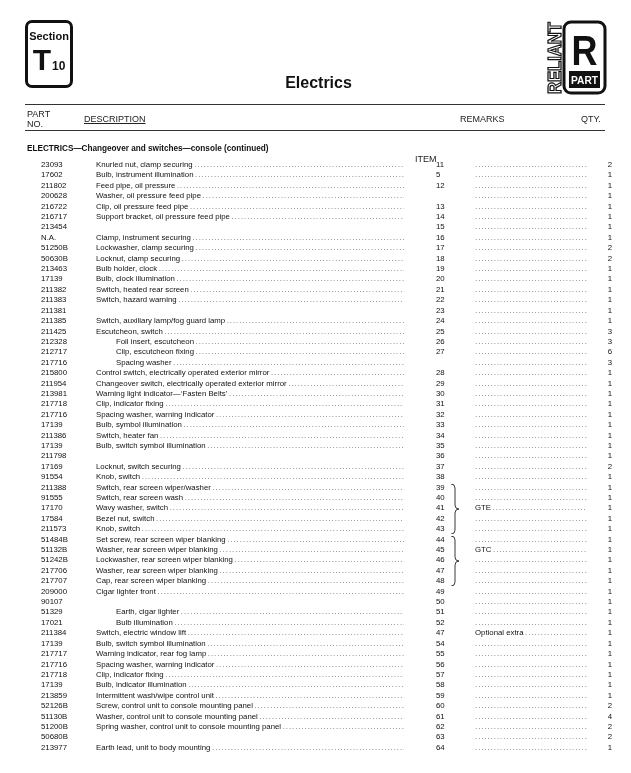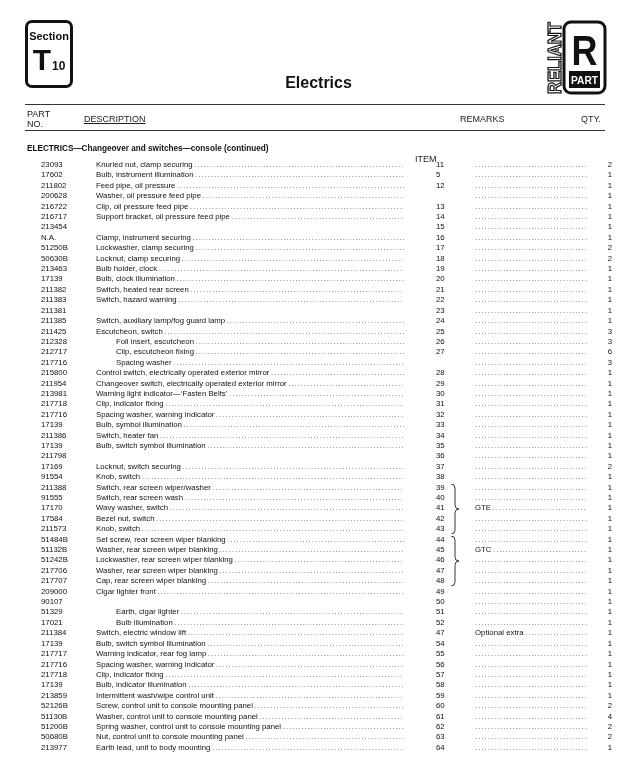--- a/index.html
+++ b/index.html
@@ -441,21 +441,20 @@
     </div>
     <div class="row">
       <span class="pn">51200B</span>
       <span class="desc">Spring washer, control unit to console mounting panel</span>
       <span class="item">62</span>
       <span class="rem"></span>
       <span class="qty">2</span>
     </div>
     <div class="row">
       <span class="pn">50680B</span>
-      <span class="desc">Nut, control unit to console mounting panel</span>
       <span class="item">63</span>
       <span class="rem"></span>
       <span class="qty">2</span>
     </div>
     <div class="row">
       <span class="pn">213977</span>
       <span class="desc">Earth lead, unit to body mounting</span>
       <span class="item">64</span>
       <span class="rem"></span>
       <span class="qty">1</span>

